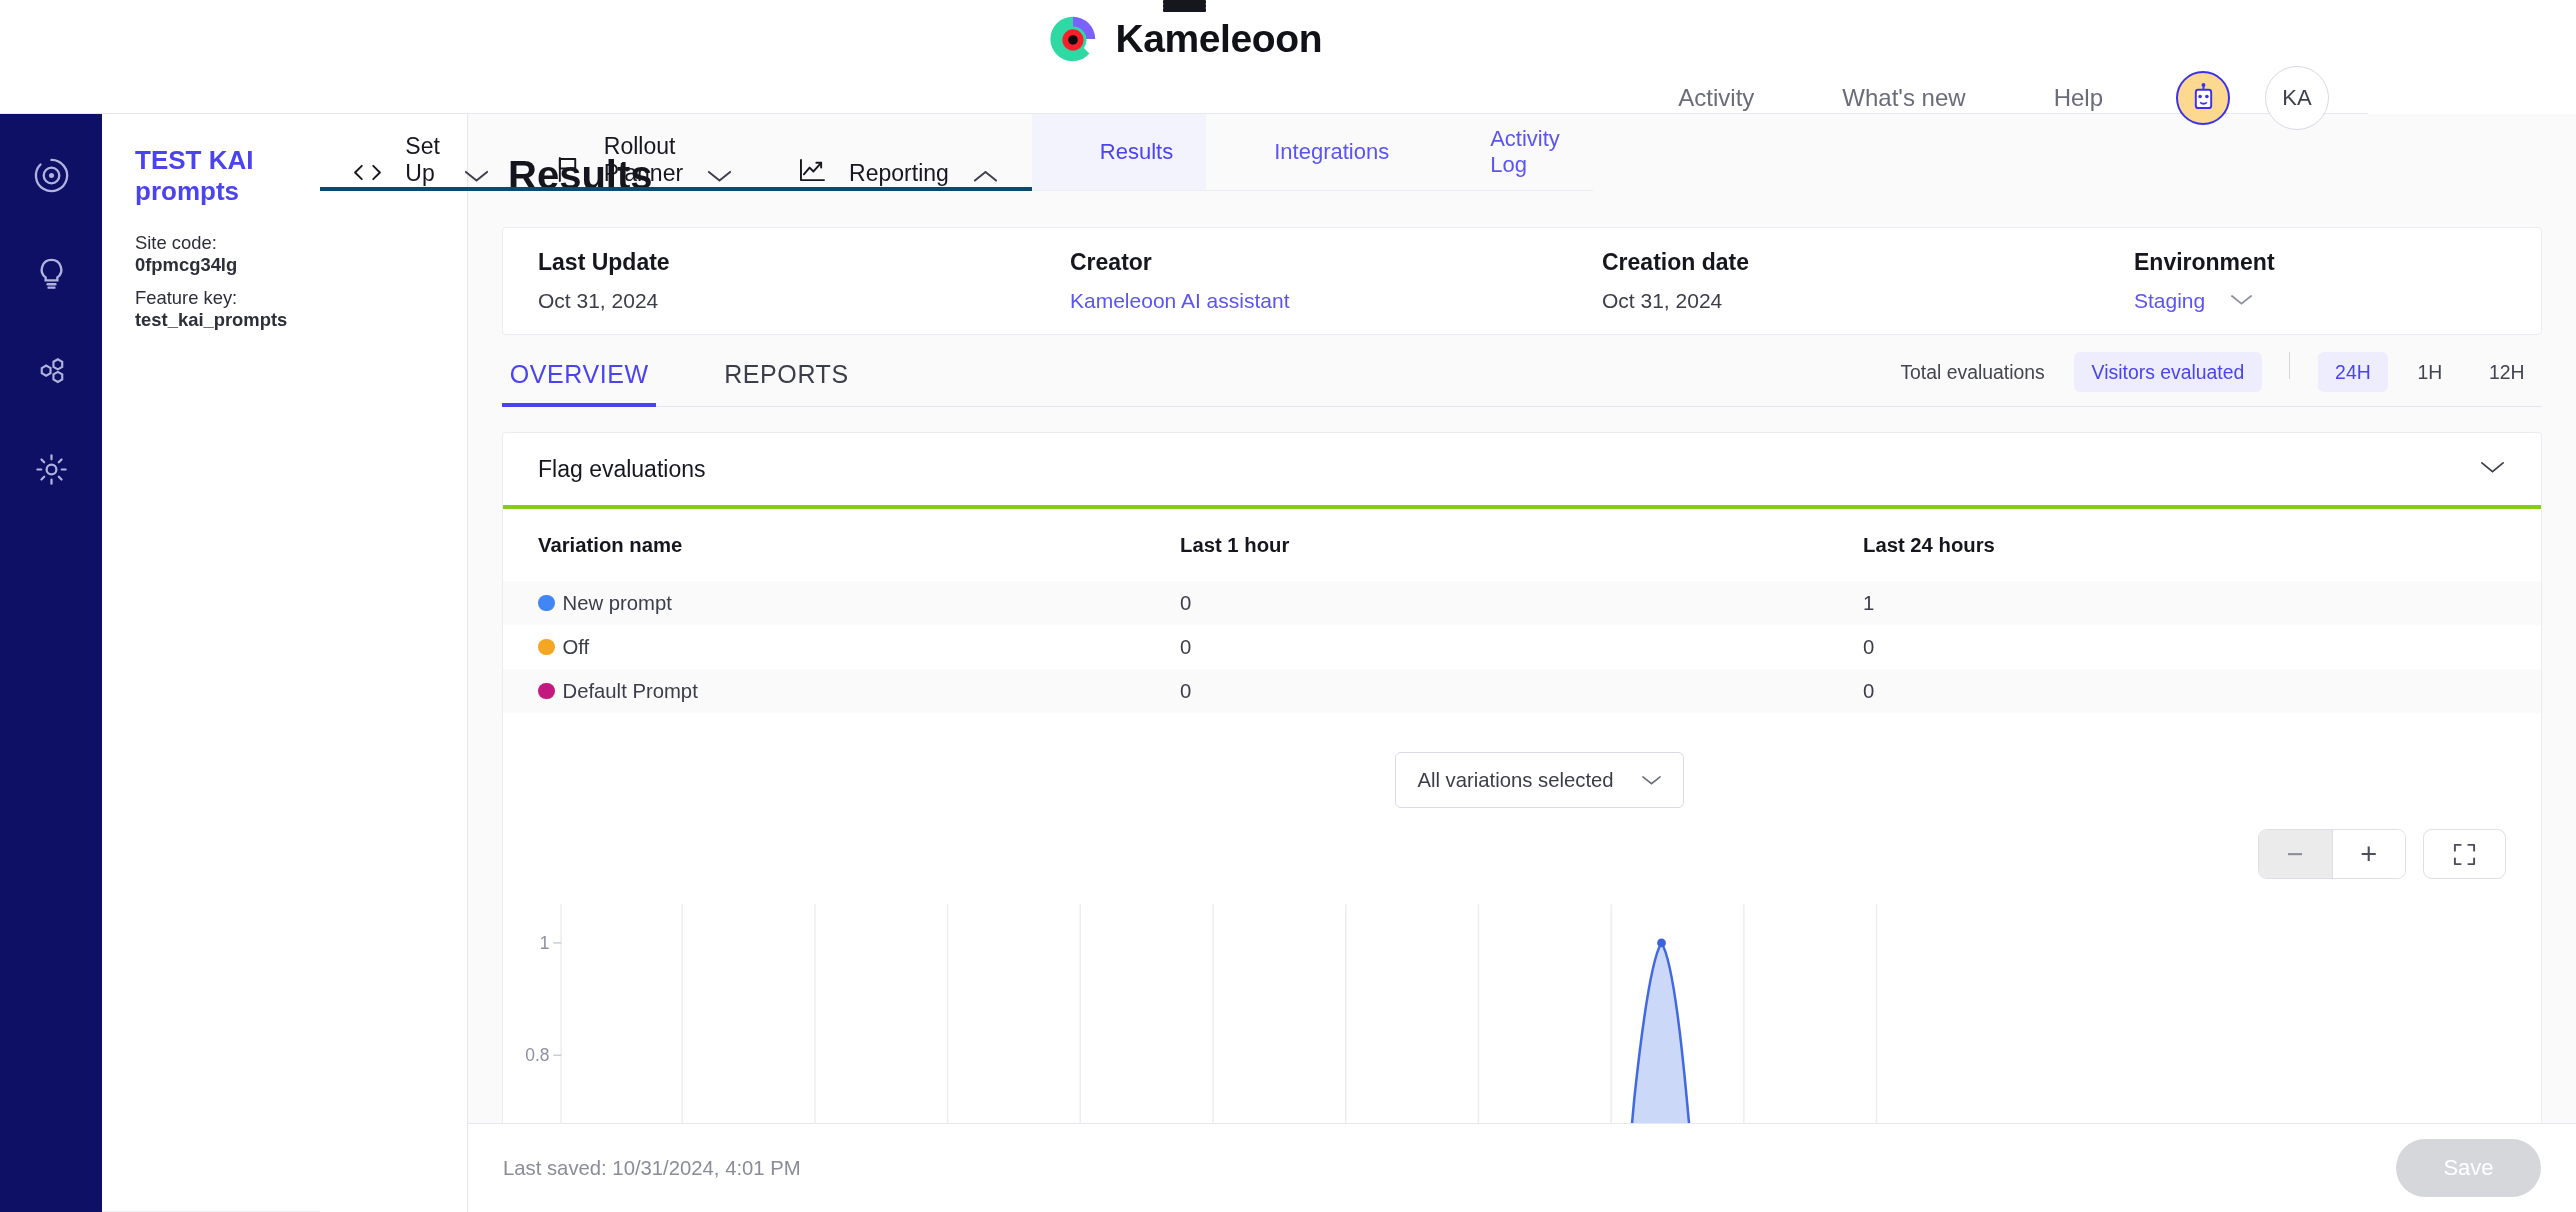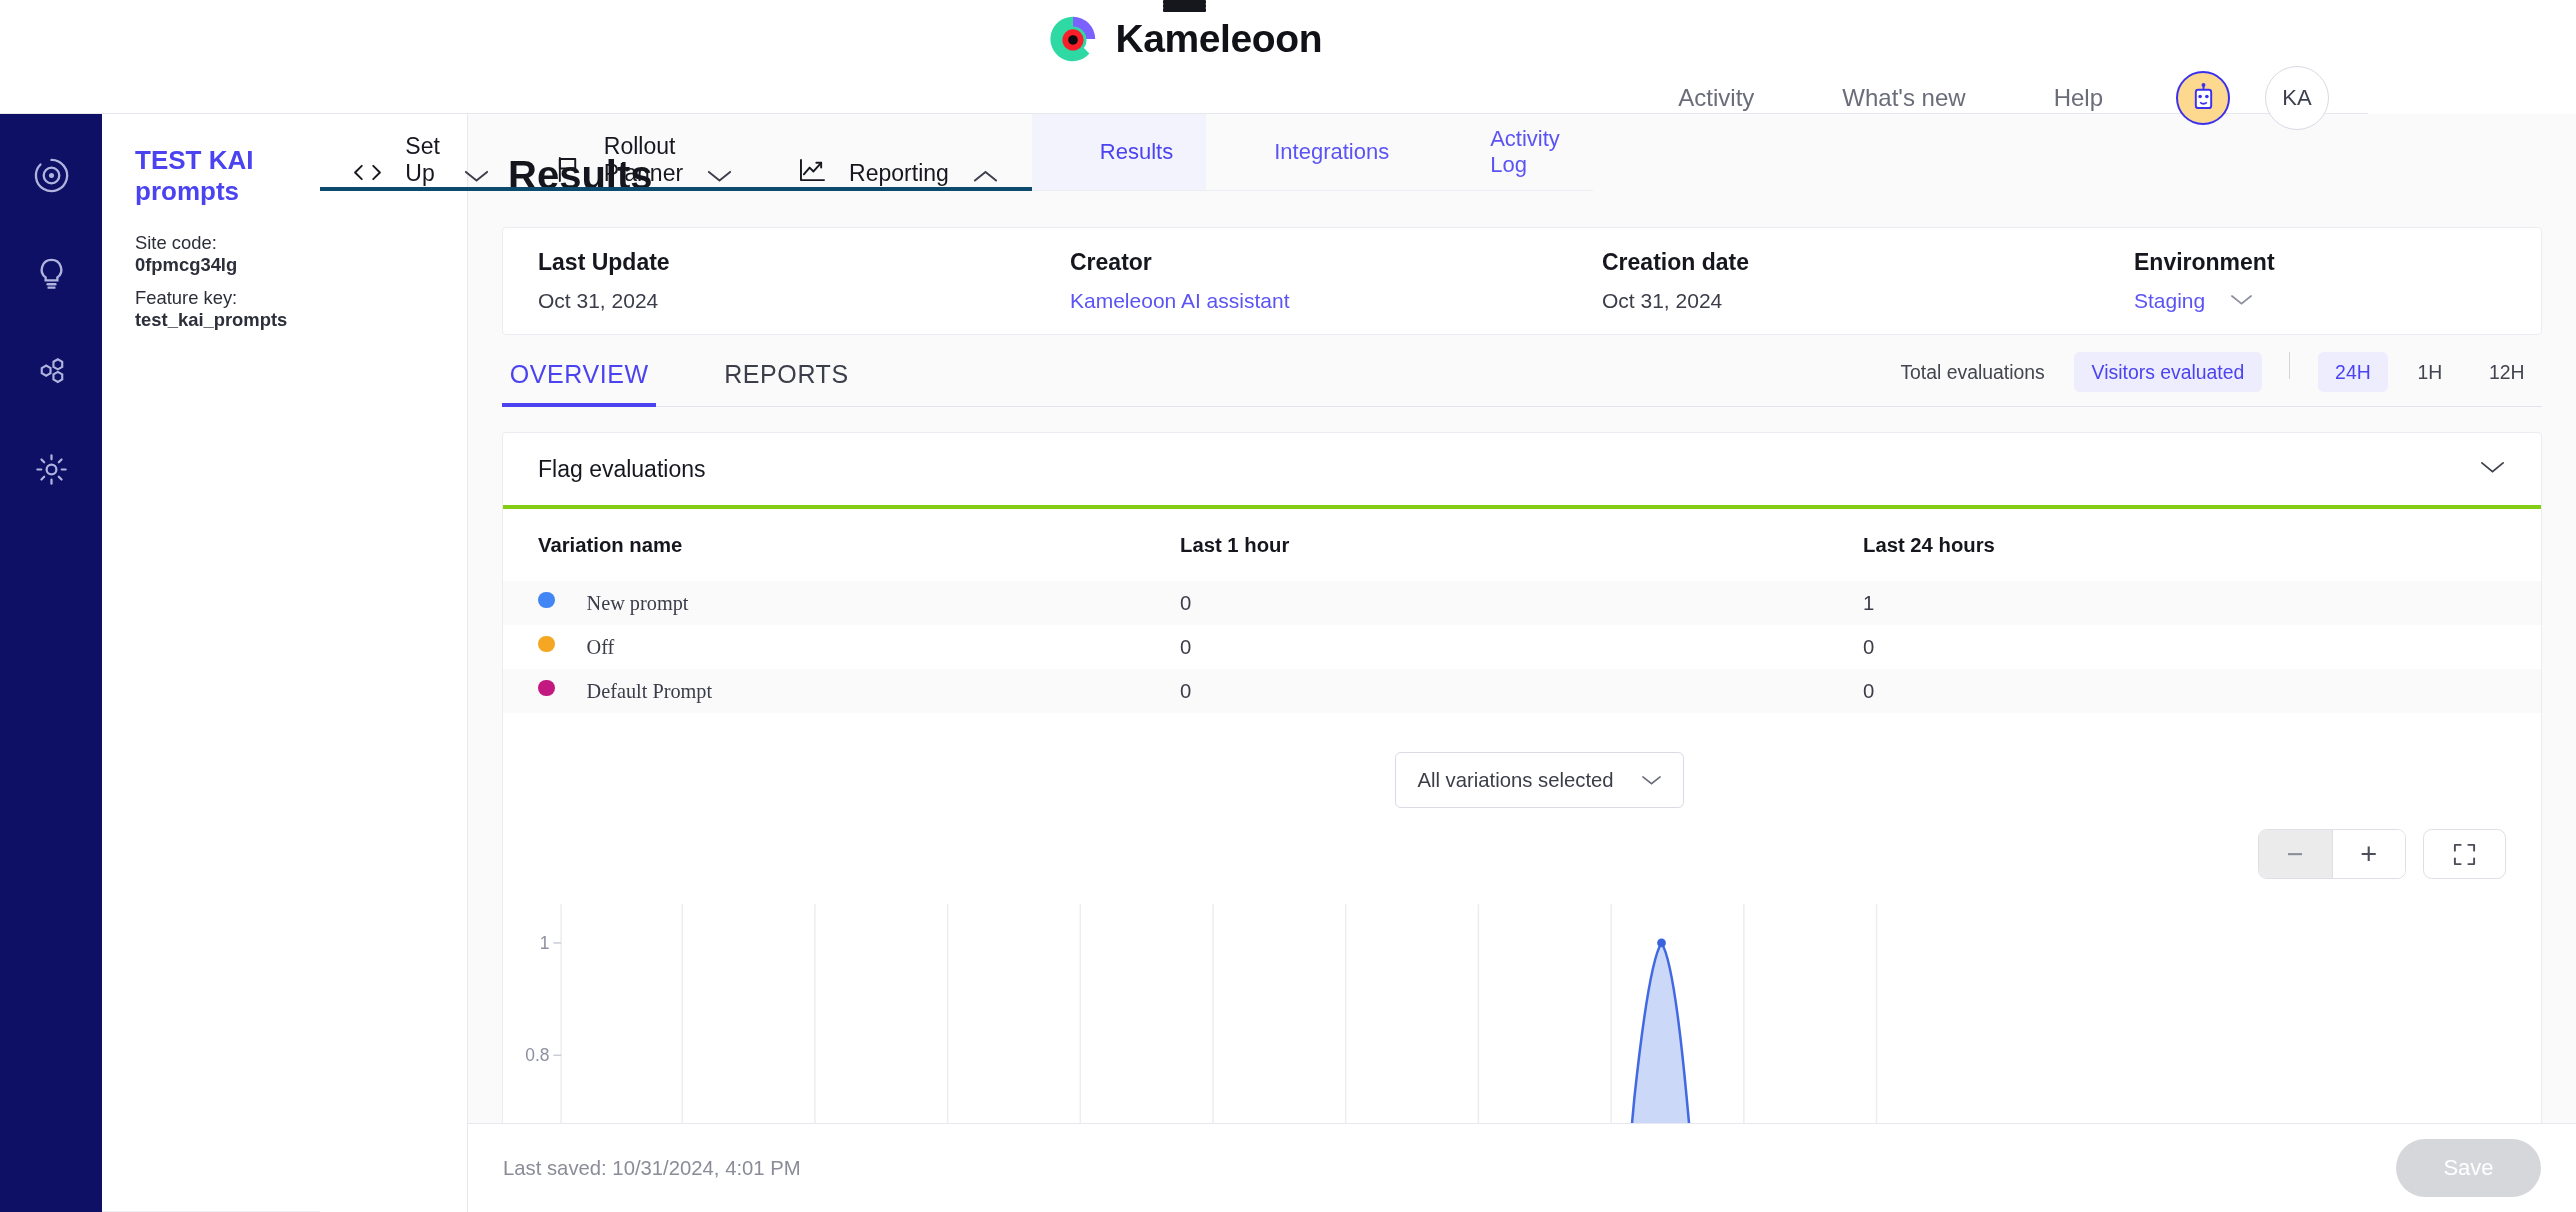--- a/index.html
+++ b/index.html
@@ -164,21 +164,21 @@
   .panel-head .chev { margin-left: auto; cursor: pointer; }
 
   table.flags { width: 100%; border-collapse: collapse; }
   table.flags th {
     text-align: left; font-size: 20.3px; font-weight: 700; color: #16171e;
     padding: 23px 0 23px 0; height: 72px;
   }
   table.flags th:first-child, table.flags td:first-child { padding-left: 35px; }
   table.flags td { font-size: 20.3px; color: #3b3d49; height: 44px; padding: 8.7px 0; }
   table.flags tr.zebra { background: #fafafb; }
-  .var-cell { display: flex; gap: 32px; font-family: Liberation Serif, serif; }
+  .var-cell { display: flex; align-items: center; gap: 8px; }
   .dot { width: 16.5px; height: 16.5px; border-radius: 50%; flex: 0 0 16.5px; }
   .col-1h { width: 683px; }
   .col-24h { width: 678px; }
 
   .select-row { padding: 39px 0 0 35px; text-align: center; }
   .select-box {
     display: inline-flex; align-items: center; gap: 27px;
     height: 56px; padding: 0 21px;
     border: 1px solid #d9dbe4; border-radius: 5.8px; background: #fff;
     font-size: 20.3px; color: #3b3d49; cursor: pointer;

